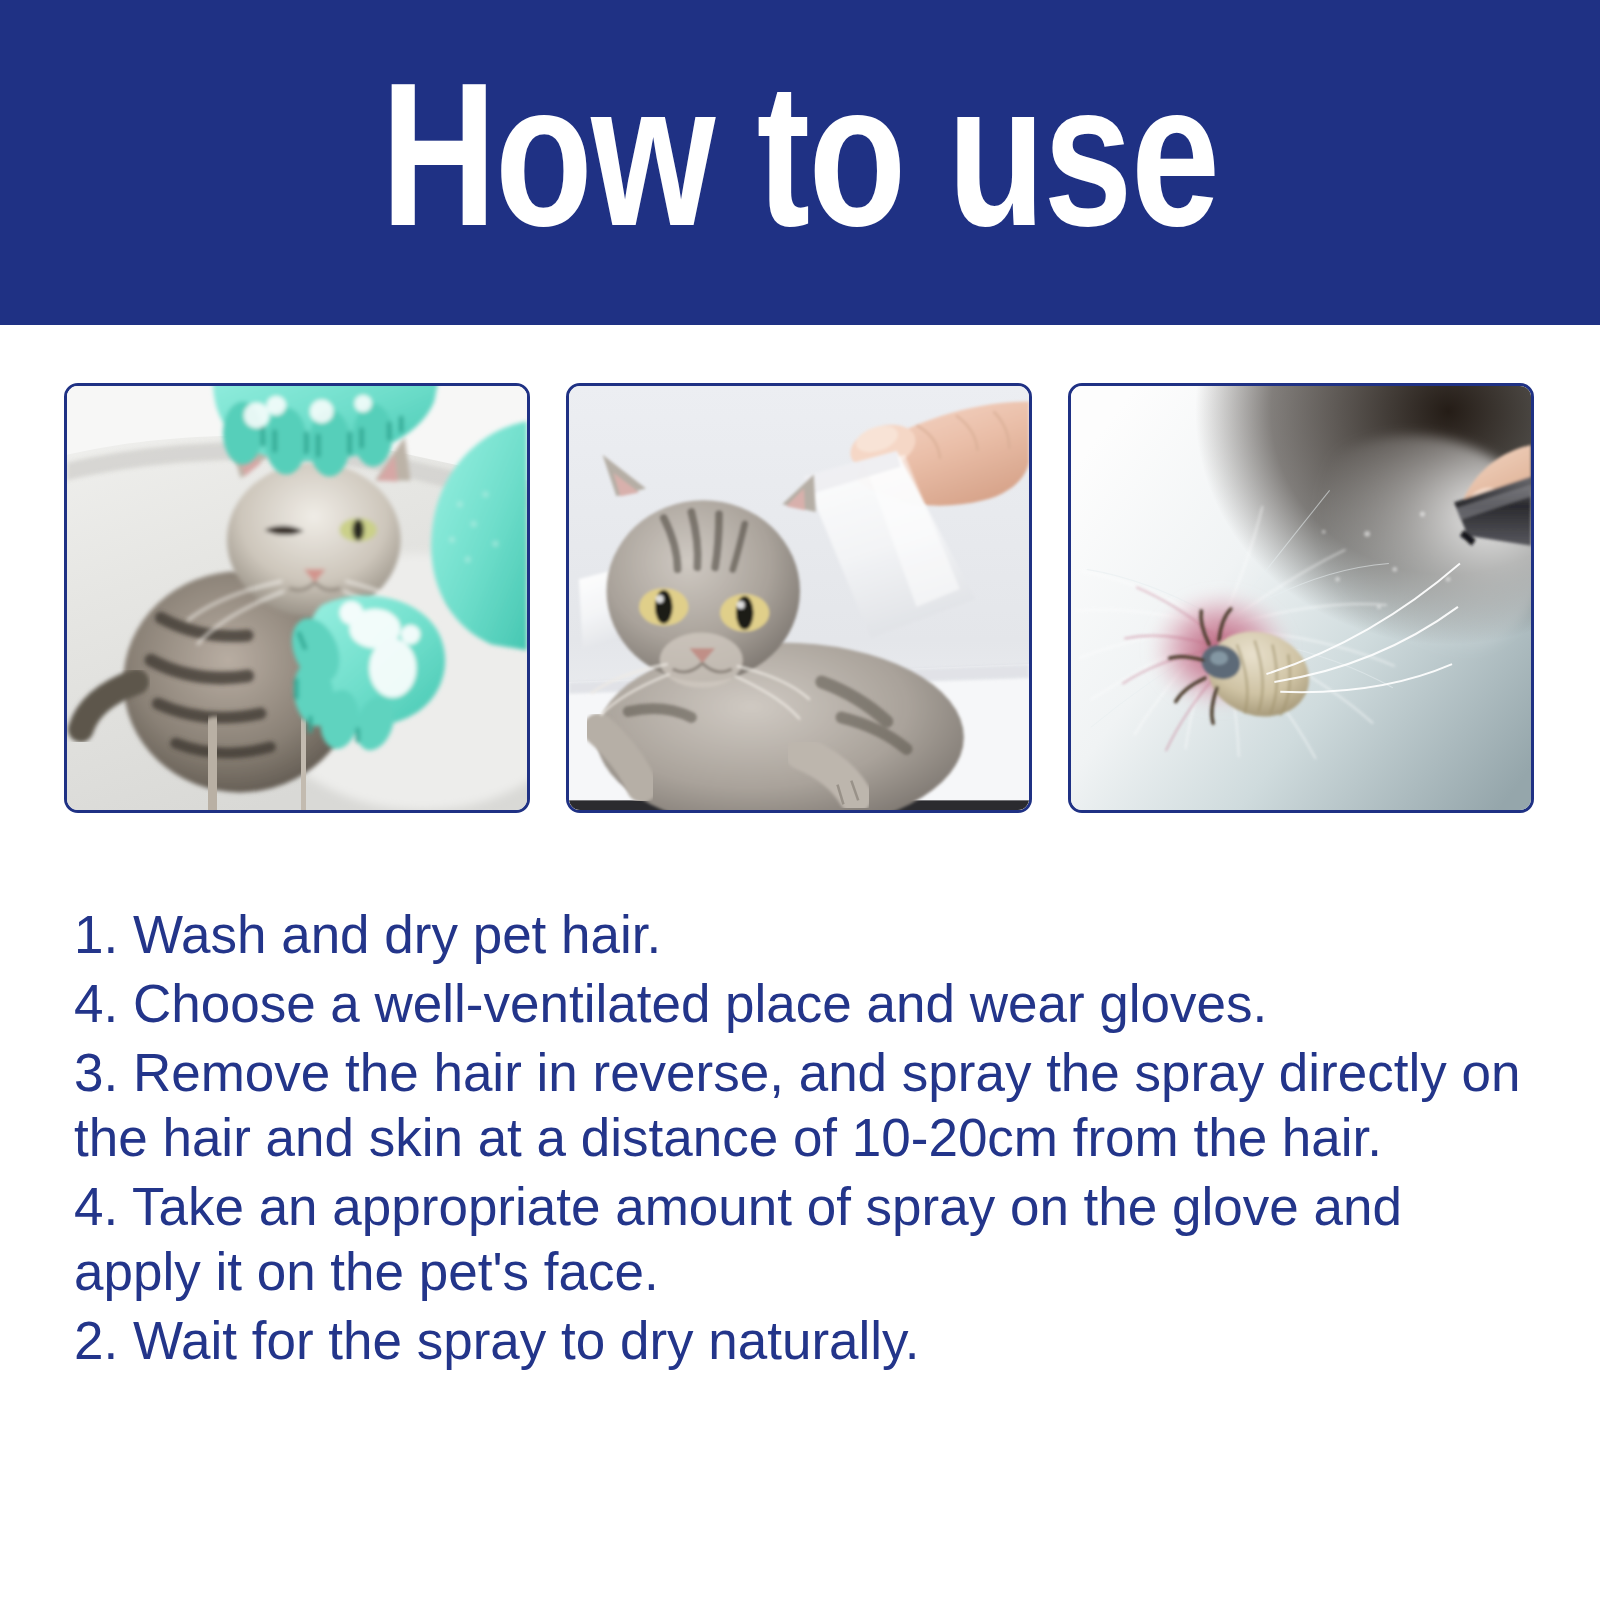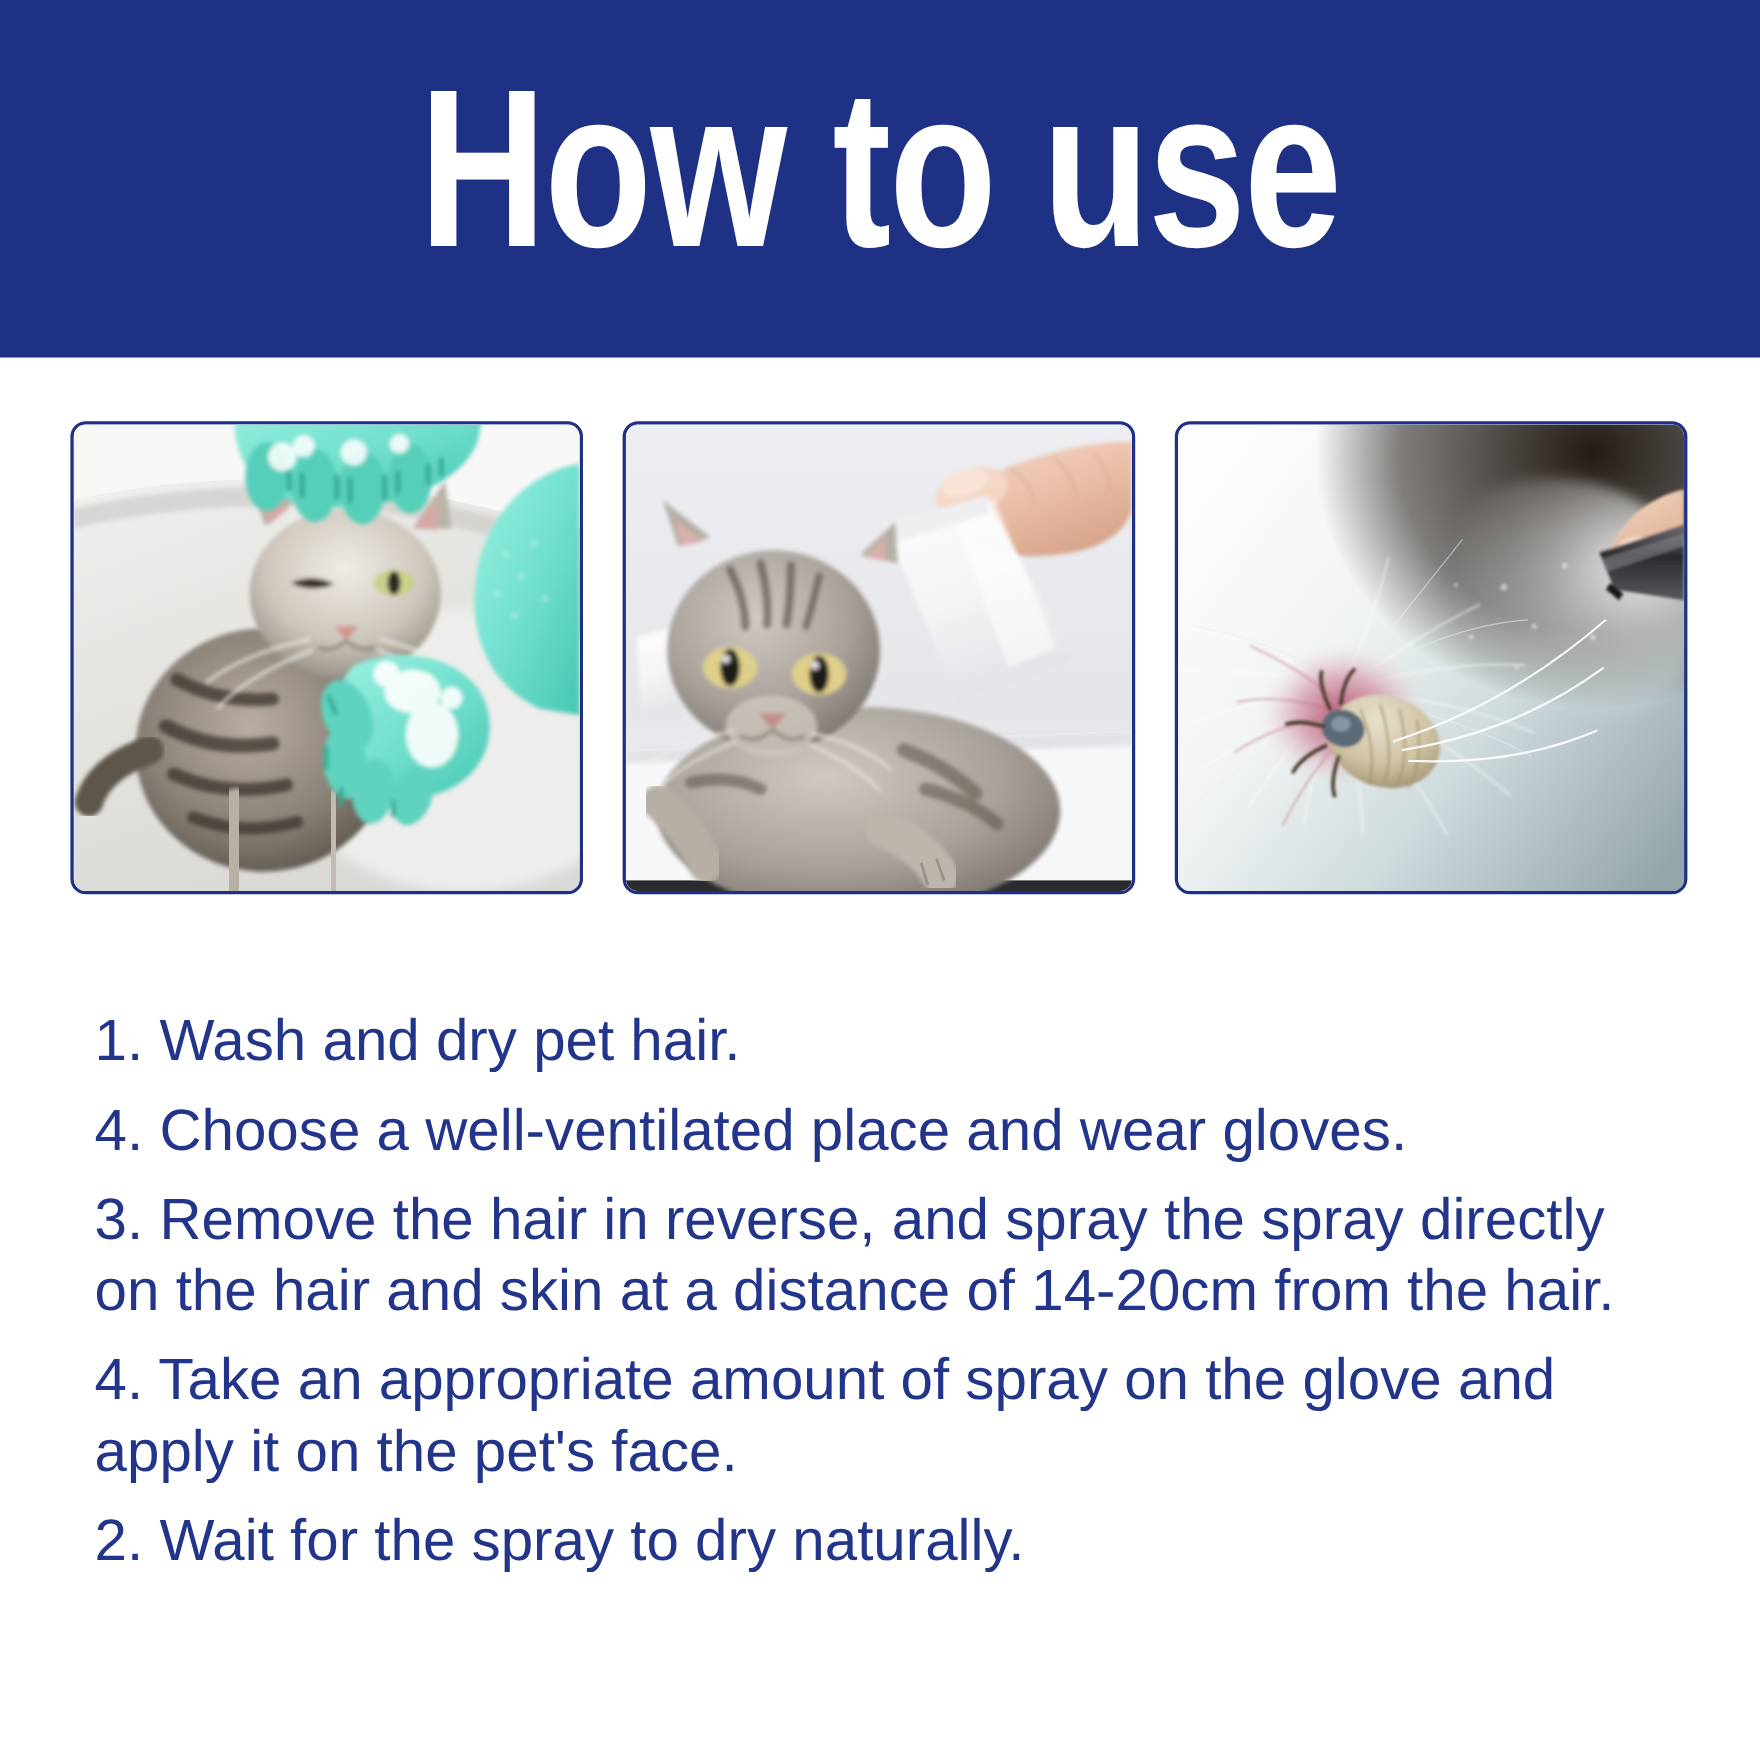--- a/index.html
+++ b/index.html
@@ -50,21 +50,21 @@
   
   .steps {
     position:absolute; left:70px; top:898px;
     width:1470px;
     color:#23358a;
     font-family:"Liberation Sans Narrow","Liberation Sans","DejaVu Sans Condensed","DejaVu Sans",sans-serif;
     font-size:53px;
     line-height:65px;
     letter-spacing:0px;
   }
-  .steps p { margin:16px; }
+  .steps p { margin:4px; }
 </style>
 </head>
 <body>
 
 <div id="page">
 
   <div class="banner">
     <div class="banner-title">How to use</div>
   </div>
 
@@ -438,18 +438,18 @@
           <path d="M398 146 l12 10 l-4 6 l-12 -10 Z" fill="#17171a"></path>
         </g>
       </svg>
     </div>
 
   </div>
 
   <div class="steps">
     <p>1. Wash and dry pet hair.</p>
     <p>4. Choose a well-ventilated place and wear gloves.</p>
-    <p>3. Remove the hair in reverse, and spray the spray directly on the hair and skin at a distance of 14-20cm from the hair.</p>
+    <p>3. Remove the hair in reverse, and spray the spray directly on the hair and skin at a distance of 10-20cm from the hair.</p>
     <p>4. Take an appropriate amount of spray on the glove and apply it on the pet's face.</p>
     <p>2. Wait for the spray to dry naturally.</p>
   </div>
 
 </div>
 
 </body></html>

